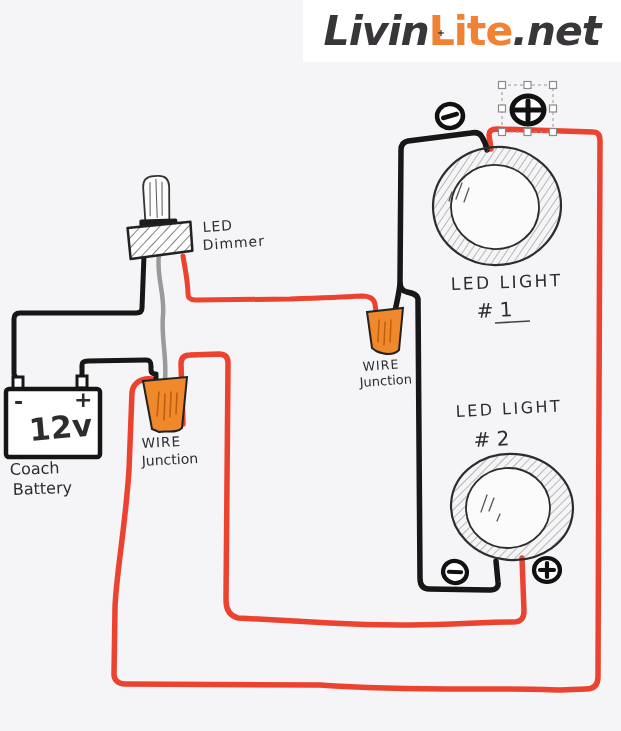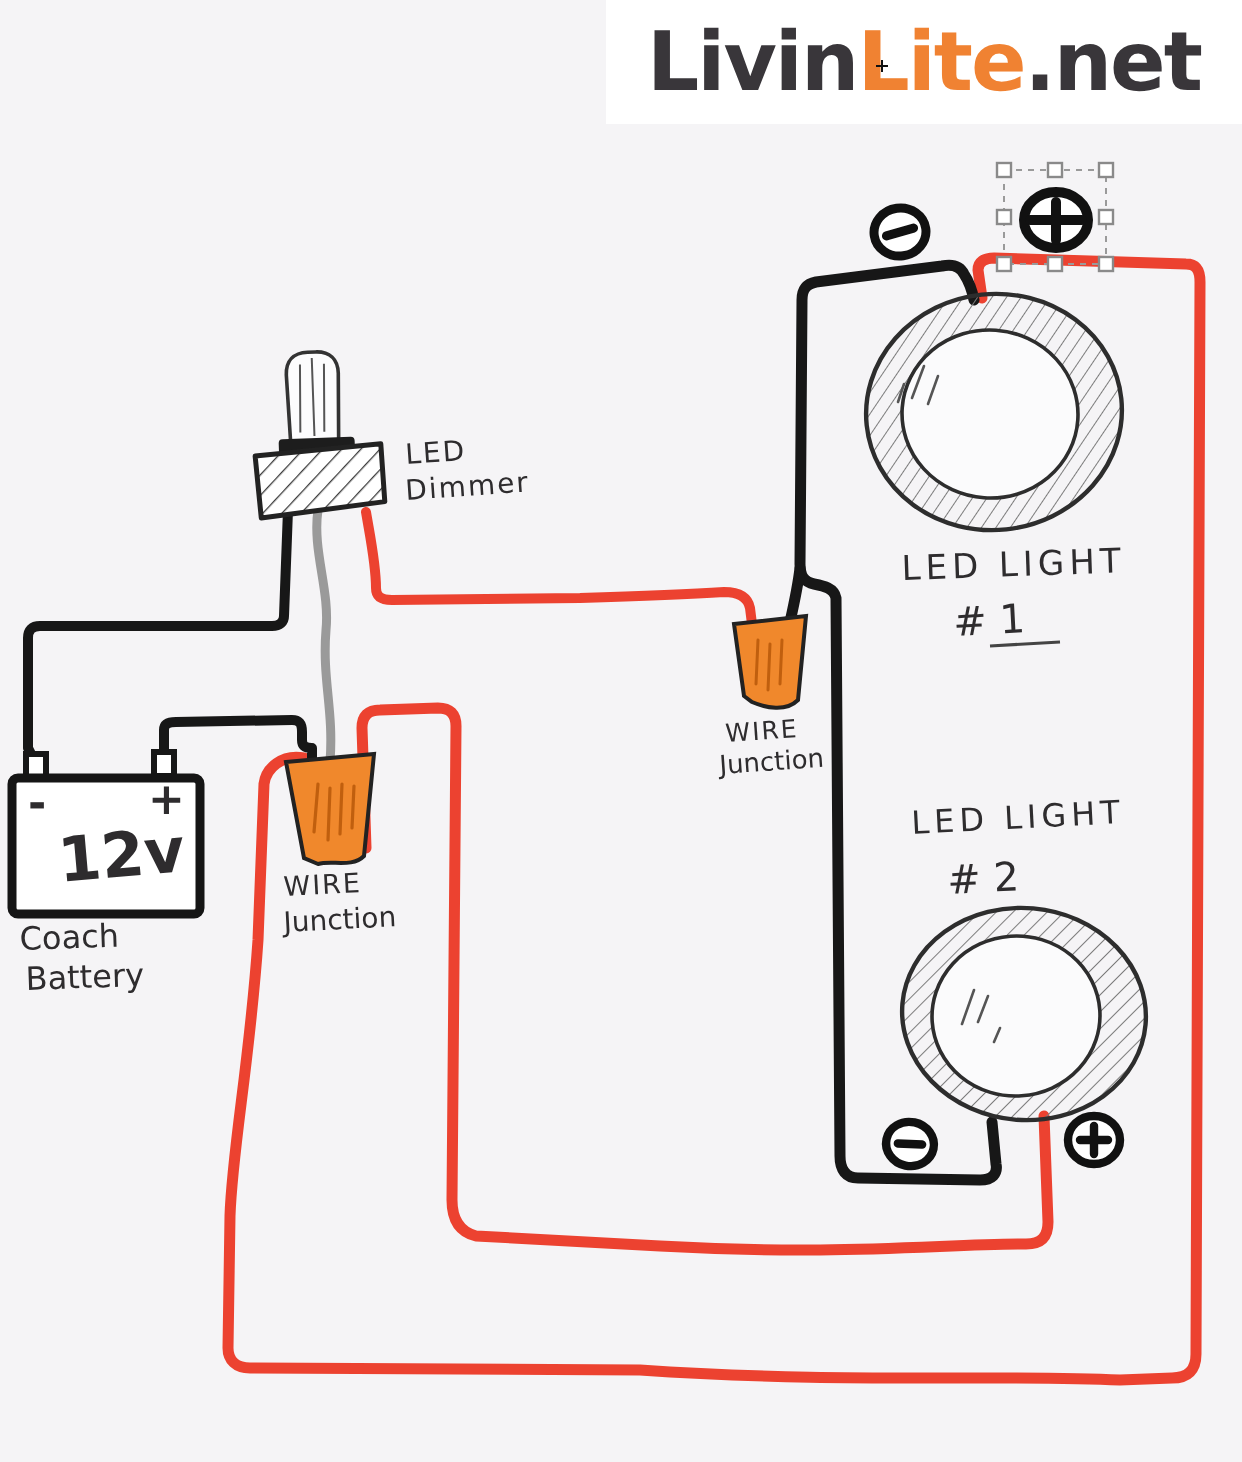--- a/index.html
+++ b/index.html
@@ -9,21 +9,21 @@
     font-family:"DejaVu Sans", sans-serif;
   }
   #logo-box{
     position:absolute;left:303px;top:0;width:318px;height:62px;
     background:#ffffff;display:flex;align-items:center;justify-content:center;
   }
   #logo-box .logo-text{
     font-size:41px;font-weight:bold;letter-spacing:-1px;line-height:1;
     font-family:"DejaVu Sans", sans-serif;
   }
-  .logo-dark{color:#39363a;}
+  .logo-dark{color:#39363a;font-style:italic;}
   .logo-orange{color:#f08232;}
   svg{position:absolute;left:0;top:0;}
   text{font-family:"DejaVu Sans", sans-serif;fill:#2e2c2e;}
   .hand-sm{font-size:14px;}
   .hand-md{font-size:16px;}
 </style>
 </head>
 <body>
 
 <div id="logo-box">

